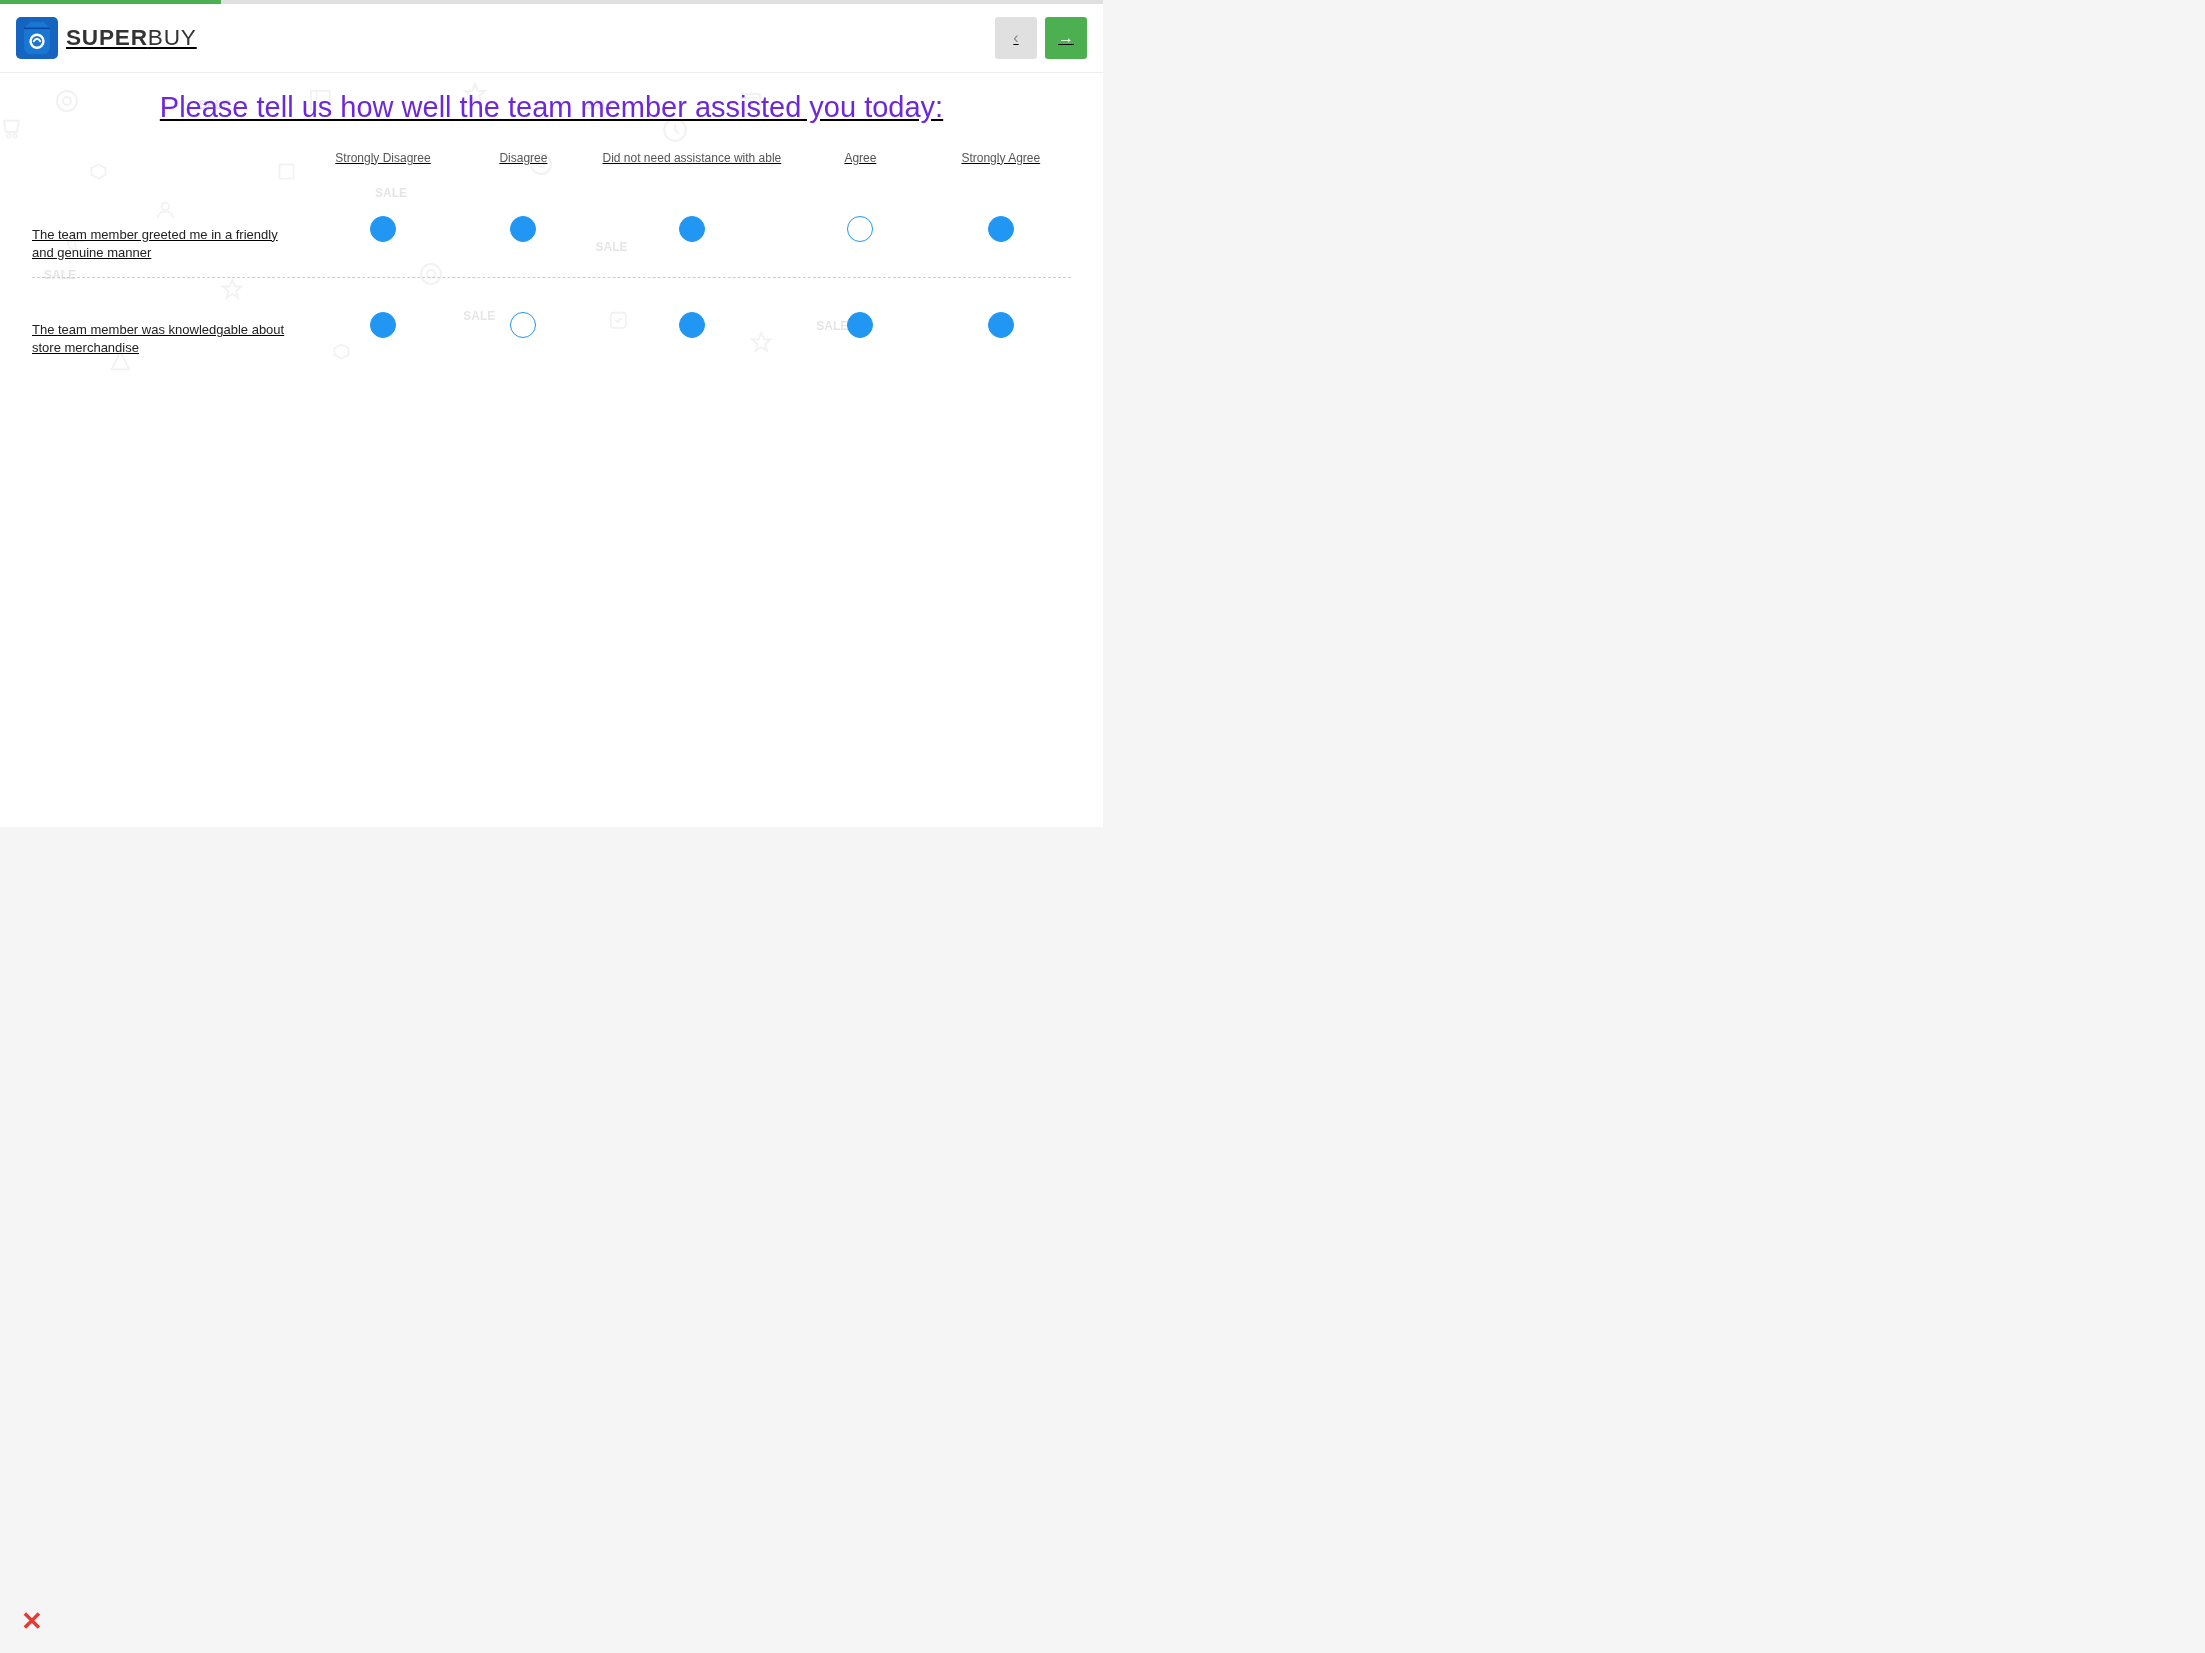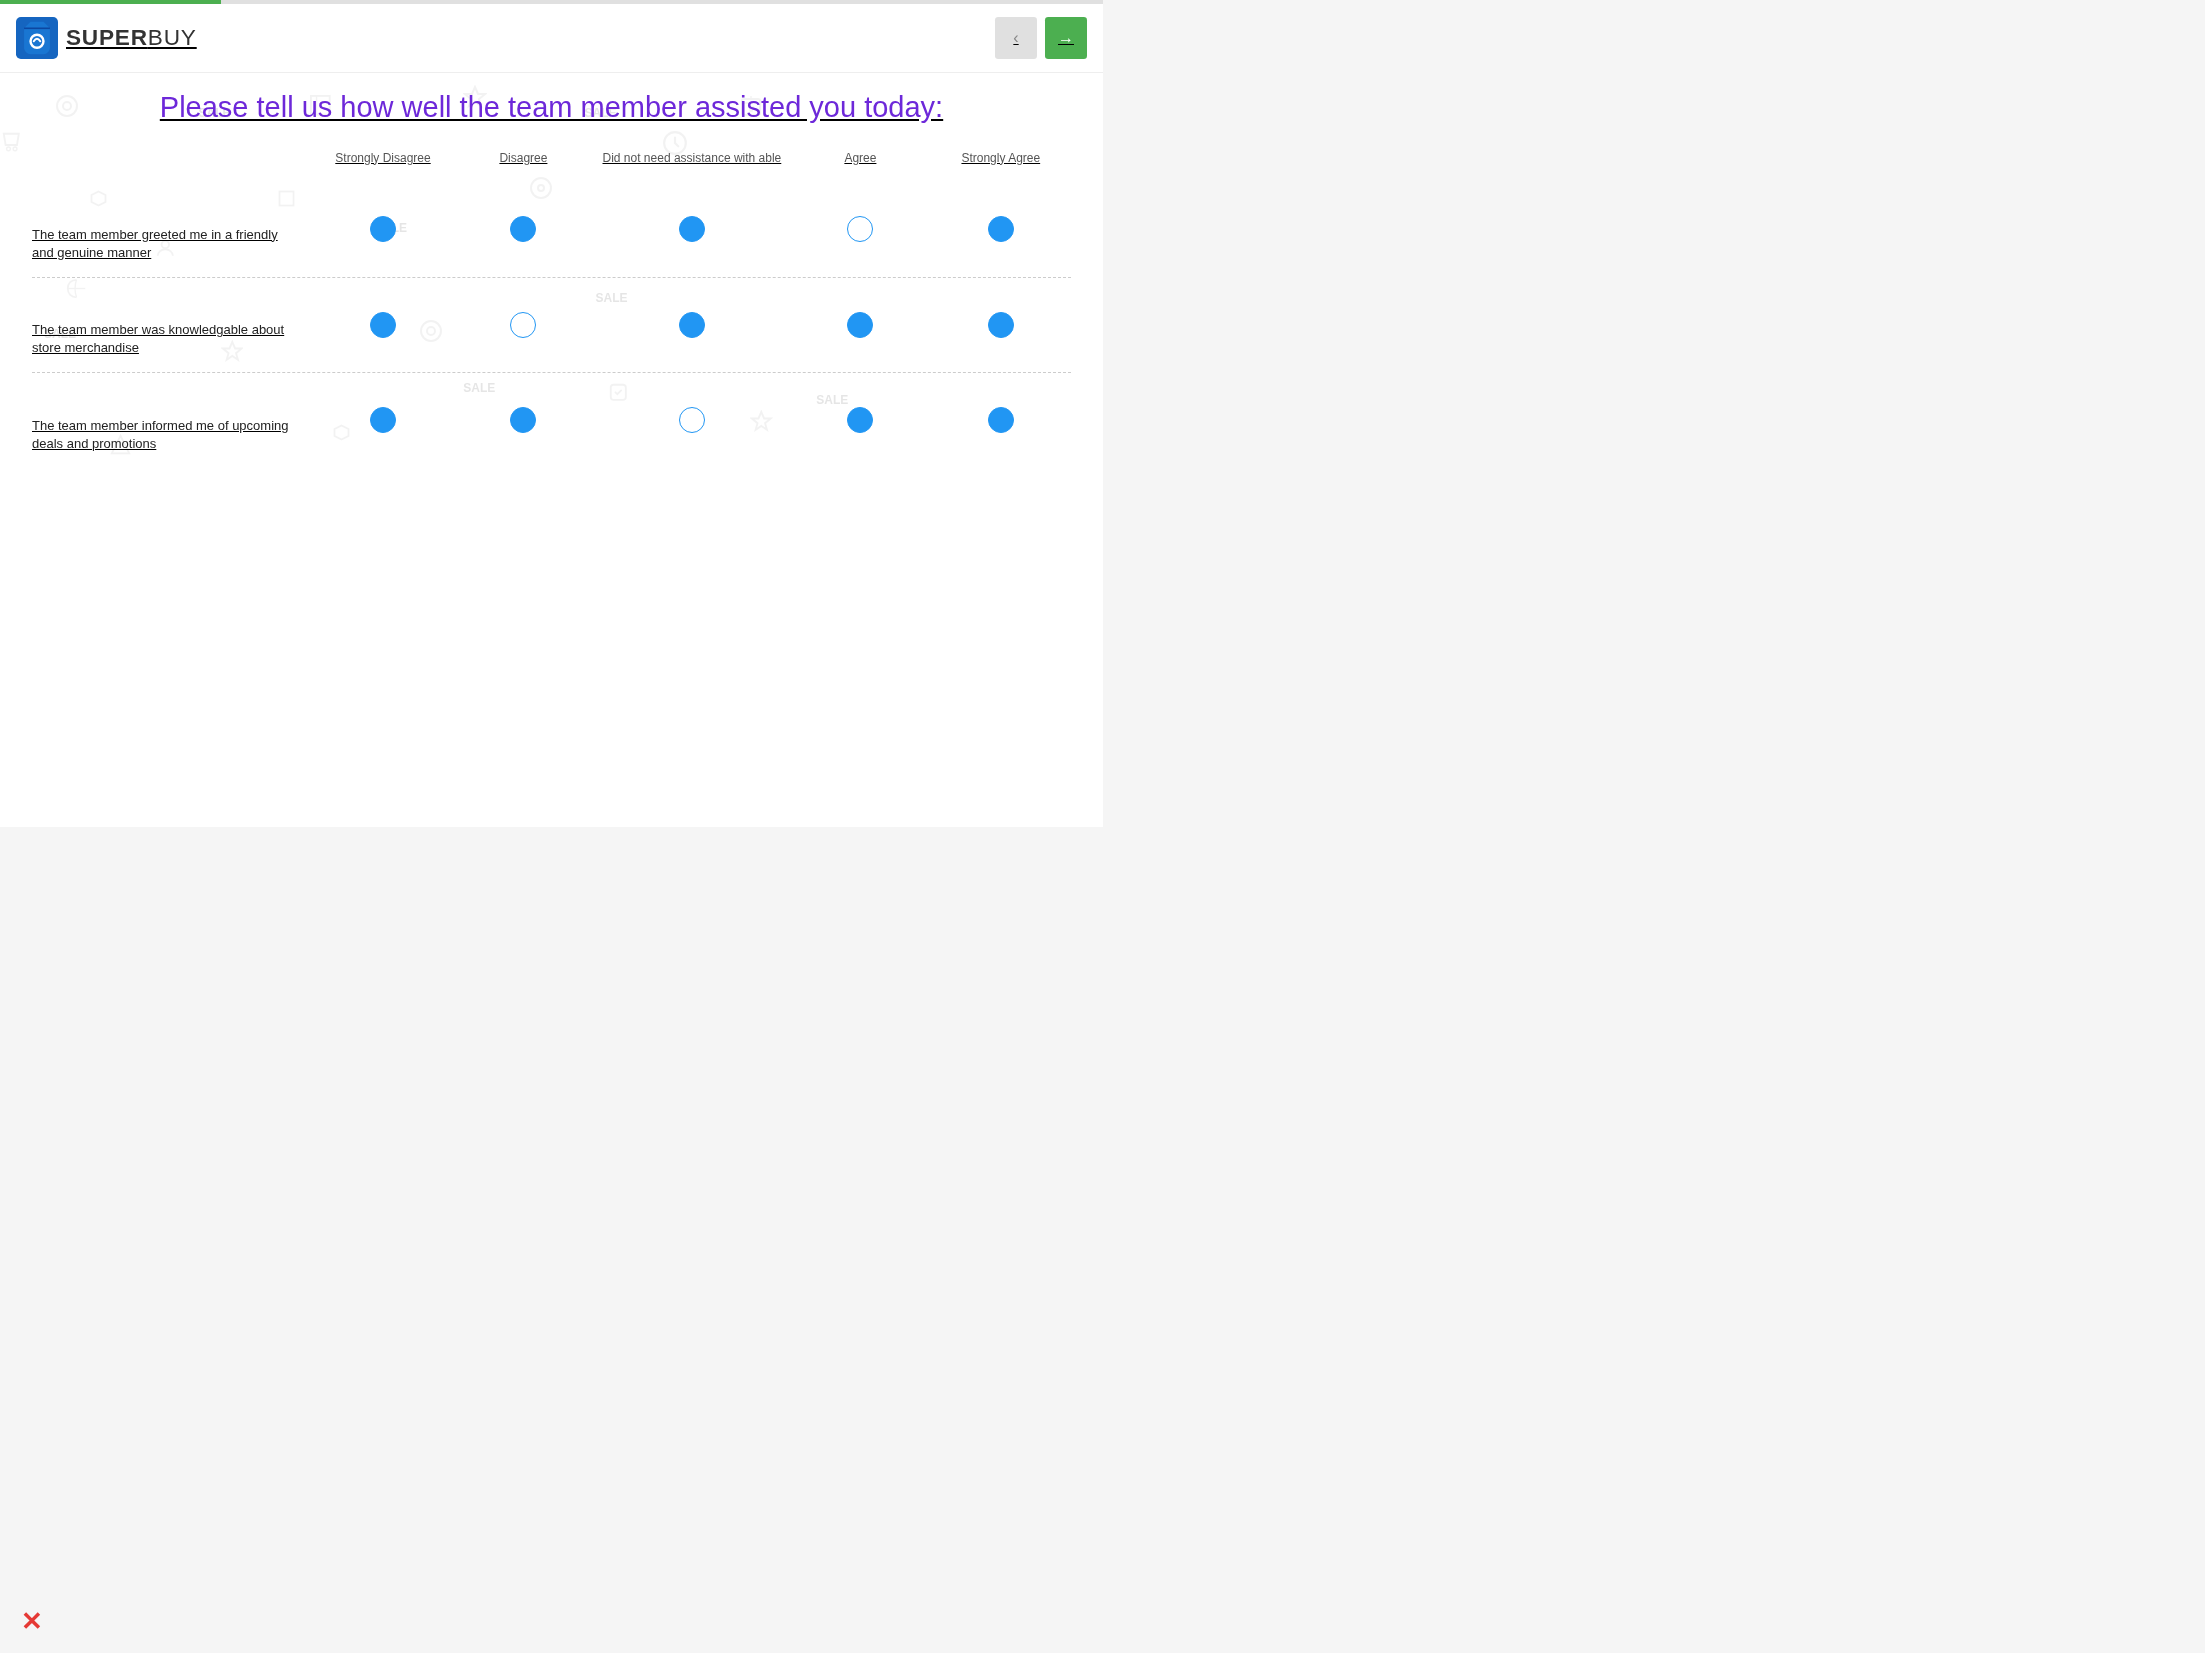--- a/index.html
+++ b/index.html
@@ -355,38 +355,20 @@
         </div>
         <div class="radio-cell">
           <div class="radio-circle filled"></div>
         </div>
         <div class="radio-cell">
           <div class="radio-circle filled"></div>
         </div>
       </div>
 
 
-      <div class="survey-row">
-        <div class="row-label">The team member informed me of upcoming deals and promotions</div>
-        <div class="radio-cell">
-          <div class="radio-circle filled"></div>
-        </div>
-        <div class="radio-cell">
-          <div class="radio-circle filled"></div>
-        </div>
-        <div class="radio-cell">
-          <div class="radio-circle empty"></div>
-        </div>
-        <div class="radio-cell">
-          <div class="radio-circle filled"></div>
-        </div>
-        <div class="radio-cell">
-          <div class="radio-circle filled"></div>
-        </div>
-      </div>
     </div>
   </div>
 
   <div class="bottom-bar">
     <div class="close-btn">
       <span class="close-x">✕</span>
     </div>
   </div>
 </div>
 

